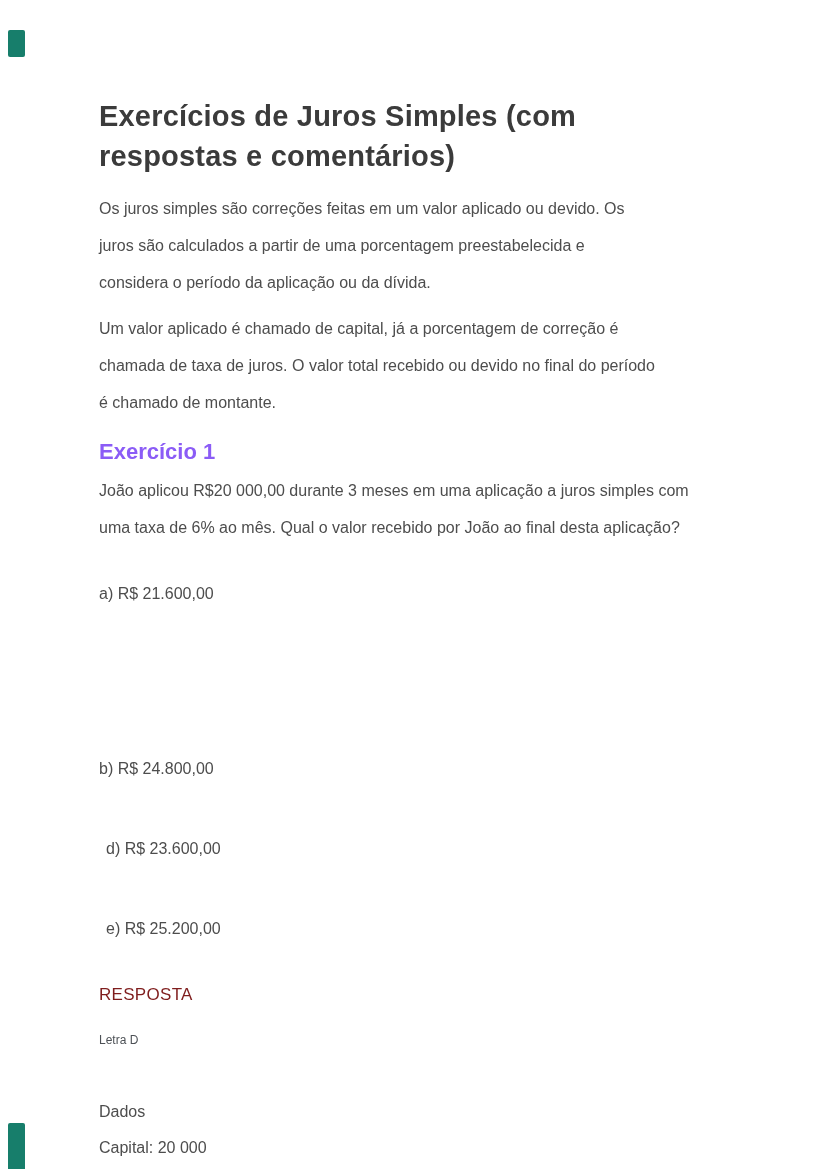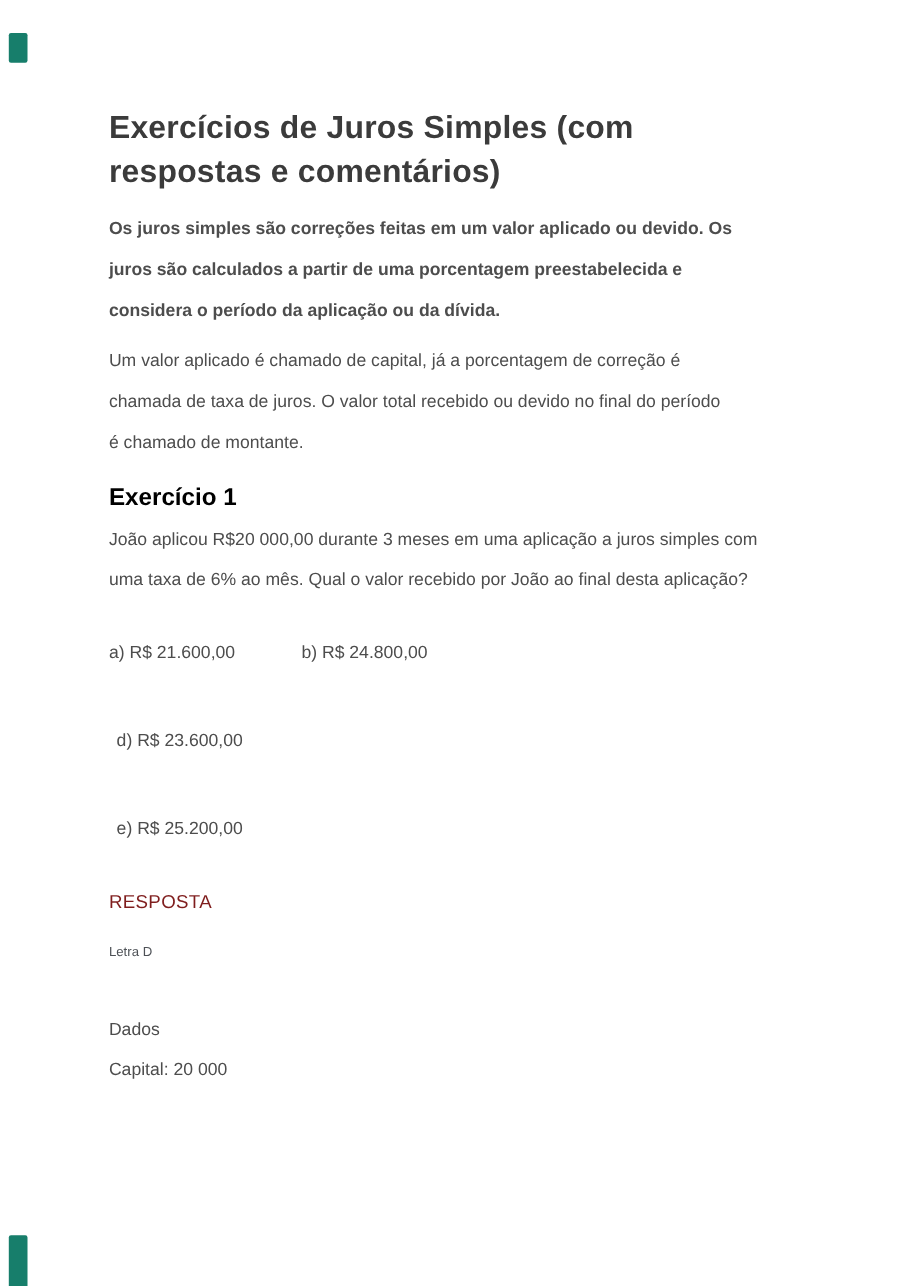--- a/index.html
+++ b/index.html
@@ -39,37 +39,37 @@
     letter-spacing: 0.2px;
     white-space: pre-line;
   }
   .body {
     margin: 0;
     font-size: 16px;
     line-height: 37px;
     color: #4d4d4d;
     white-space: pre-line;
   }
-  .p1 { margin-top: 14px; font-weight: bold; }
+  .p1 { margin-top: 14px; }
   .p2 { margin-top: 9px; }
   h2 {
     margin: 16px 0 0 0;
     font-size: 22px;
     line-height: 30px;
     font-weight: 700;
-    color: #000000;
+    color: #8b5cf6;
   }
   .question { margin-top: 5px; }
   .opt-row {
     display: flex;
     font-size: 16px;
     line-height: 37px;
     color: #4d4d4d;
   }
-  .row-ab { margin-top: 29px; }
+  .row-ab { margin-top: 29px; flex-direction: column; }
   .row-cd { margin-top: 43px; }
   .row-e  { margin-top: 43px; }
   .indent { margin-left: 7px; }
   .col1 { width: 175px; flex: 0 0 175px; }
   .resposta {
     margin: 36px 0 0 0;
     font-size: 17px;
     line-height: 24px;
     font-weight: 400;
     letter-spacing: 0.3px;

